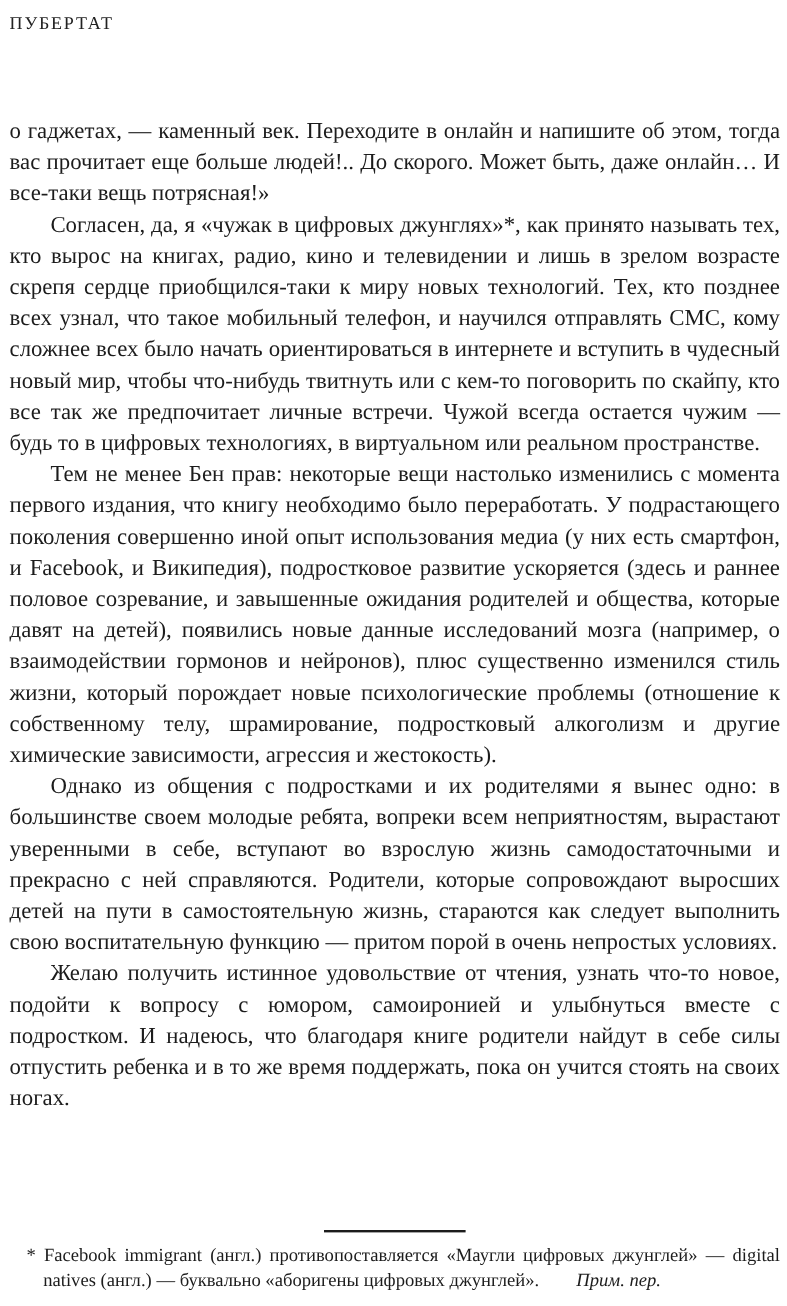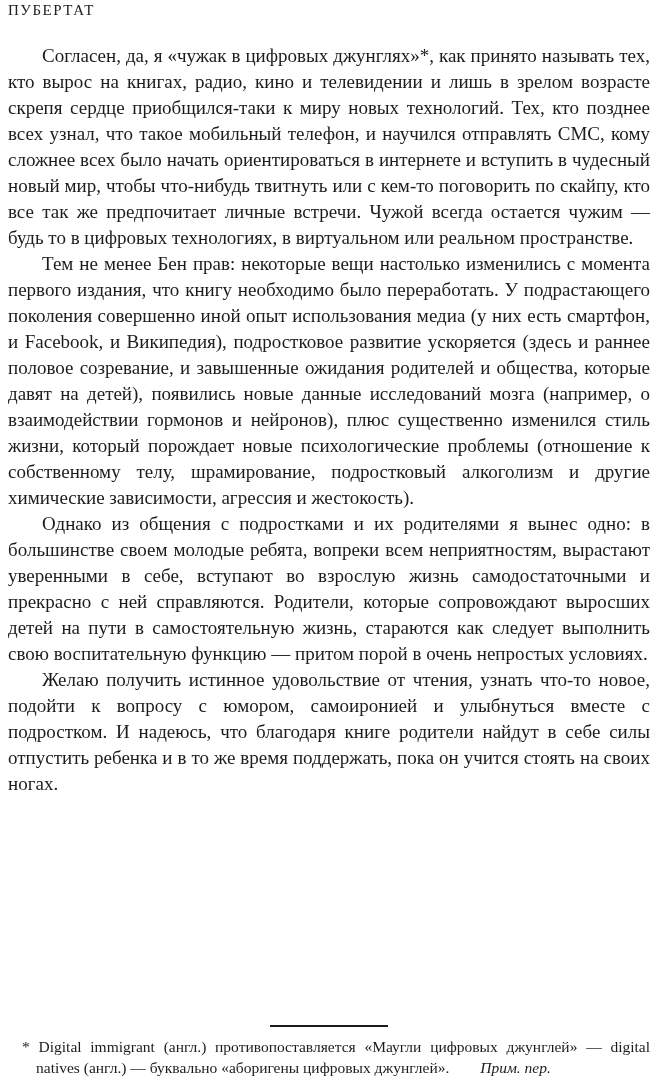--- a/index.html
+++ b/index.html
@@ -11,23 +11,24 @@
     height: 1088px;
     background: #ffffff;
     color: #1c1c1c;
     font-family: "Liberation Serif", serif;
     overflow: hidden;
   }
   .page {
     box-sizing: border-box;
     width: 656px;
     height: 1088px;
-    padding: 0 6px 10px 8px;
+    padding: 10px 6px 10px 8px;
     display: flex;
     flex-direction: column;
+    gap: 44px;
   }
   .running-header {
     font-size: 15px;
     letter-spacing: 1.5px;
     color: #222222;
     margin: 2px 0 0 0;
     font-weight: normal;
   }
   .body-text {
     margin-top: 24px;
@@ -69,24 +70,25 @@
   }
 </style>
 </head>
 <body>
 
 <div class="page">
 
   <div class="running-header">ПУБЕРТАТ</div>
 
   <div class="body-text">
+    <p>о гаджетах, — каменный век. Переходите в онлайн и напишите об этом, тогда вас прочитает еще больше людей!.. До скорого. Может быть, даже онлайн… И все-таки вещь потрясная!»</p>
     <p class="indent">Согласен, да, я «чужак в цифровых джунглях»*, как принято называть тех, кто вырос на книгах, радио, кино и телевидении и лишь в зрелом возрасте скрепя сердце приобщился-таки к миру новых технологий. Тех, кто позднее всех узнал, что такое мобильный телефон, и научился отправлять СМС, кому сложнее всех было начать ориентироваться в интернете и вступить в чудесный новый мир, чтобы что-нибудь твитнуть или с кем-то поговорить по скайпу, кто все так же предпочитает личные встречи. Чужой всегда остается чужим — будь то в цифровых технологиях, в виртуальном или реальном пространстве.</p>
     <p class="indent">Тем не менее Бен прав: некоторые вещи настолько изменились с момента первого издания, что книгу необходимо было переработать. У подрастающего поколения совершенно иной опыт использования медиа (у них есть смартфон, и Facebook, и Википедия), подростковое развитие ускоряется (здесь и раннее половое созревание, и завышенные ожидания родителей и общества, которые давят на детей), появились новые данные исследований мозга (например, о взаимодействии гормонов и нейронов), плюс существенно изменился стиль жизни, который порождает новые психологические проблемы (отношение к собственному телу, шрамирование, подростковый алкоголизм и другие химические зависимости, агрессия и жестокость).</p>
     <p class="indent">Однако из общения с подростками и их родителями я вынес одно: в большинстве своем молодые ребята, вопреки всем неприятностям, вырастают уверенными в себе, вступают во взрослую жизнь самодостаточными и прекрасно с ней справляются. Родители, которые сопровождают выросших детей на пути в самостоятельную жизнь, стараются как следует выполнить свою воспитательную функцию — притом порой в очень непростых условиях.</p>
     <p class="indent">Желаю получить истинное удовольствие от чтения, узнать что-то новое, подойти к вопросу с юмором, самоиронией и улыбнуться вместе с подростком. И надеюсь, что благодаря книге родители найдут в себе силы отпустить ребенка и в то же время поддержать, пока он учится стоять на своих ногах.</p>
   </div>
 
   <div class="footnote-block">
     <div class="footnote-rule"></div>
-    <p class="footnote"><span>*</span> <span>Digital immigrant (англ.) противопоставляется «Маугли цифровых джунглей» — digital natives (англ.) — буквально «аборигены цифровых джунглей». </span><span class="attribution">Прим. пер.</span></p>
+    <p class="footnote"><span>*</span> <span>Facebook immigrant (англ.) противопоставляется «Маугли цифровых джунглей» — digital natives (англ.) — буквально «аборигены цифровых джунглей». </span><span class="attribution">Прим. пер.</span></p>
   </div>
 
 </div>
 
 </body></html>

